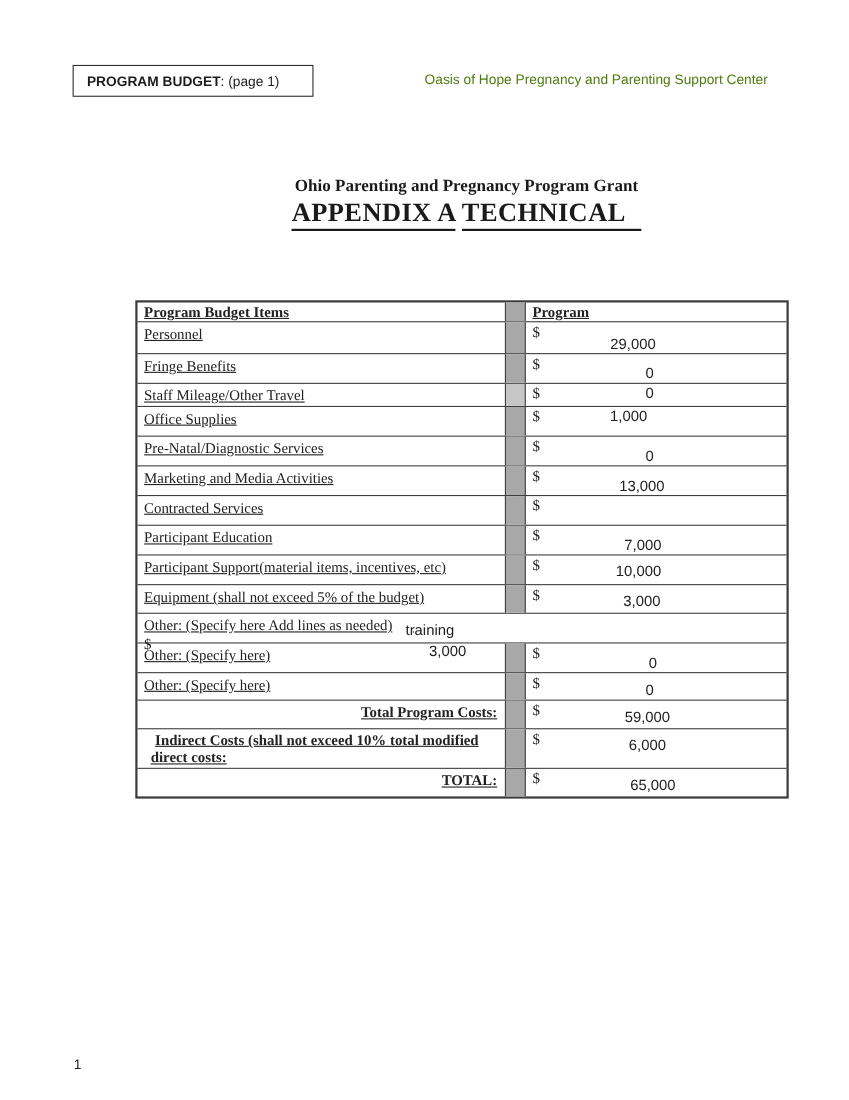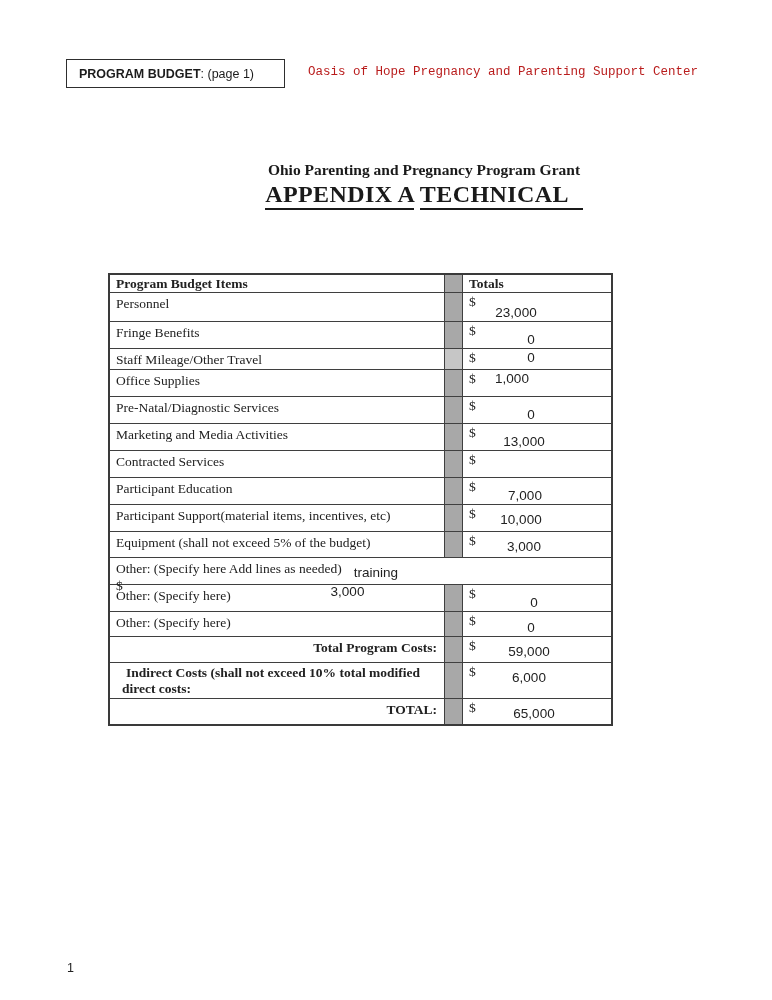--- a/index.html
+++ b/index.html
@@ -7,35 +7,35 @@
         font-family:"Liberation Serif", serif;color:#222222;}
 
   
   .header-box{position:absolute;left:66px;top:59px;width:219px;height:29px;
               border:1.5px solid #2e2e2e;box-sizing:border-box;background:#ffffff;
               display:flex;align-items:center;padding-left:12px;
               font-family:"Liberation Sans", sans-serif;font-size:12.5px;color:#1c1c1c;
               white-space:nowrap;}
   .hb-bold{font-weight:bold;}
   .header-org{position:absolute;top:65px;right:74px;
-              font-family:Liberation Mono, monospace;font-size:12.5px;color:#b91c1c;
+              font-family:Liberation Sans, sans-serif;font-size:12.5px;color:#4d7c0f;
               white-space:nowrap;}
 
   
   .title-block{position:absolute;top:161px;left:0;width:752px;text-align:center;
                color:#1a1a1a;font-weight:bold;margin-left:48px;}
   .t1{font-size:15.5px;margin-bottom:4px;}
   .t2{font-size:24px;line-height:23px;letter-spacing:0.4px;}
   .u{border-bottom:2px solid #1a1a1a;padding-bottom:1px;}
   .pad-b{padding-right:14px;}
   .pad-c{padding-right:5px;}
 
   
-  .budget-table{position:absolute;left:108px;top:273px;width:505px;
-                border:2px solid #3a3a3a;box-sizing:border-box;background:#ffffff;}
+  .budget-table{position:absolute;left:123px;top:273px;width:594px;
+                border:2px solid #3a3a3a;box-sizing:border-box;background:#ffffff;text-decoration:underline;}
   .trow{display:flex;box-sizing:border-box;border-bottom:1px solid #3f3f3f;}
   .trow.last{border-bottom:none;}
   .thead{height:18px;}
   .c-label{width:334px;box-sizing:border-box;padding:2px 4px 0 6px;
            font-size:13.5px;line-height:17px;color:#222222;}
   .thead .c-label{font-weight:bold;line-height:15px;padding-top:1px;}
   .c-gray{width:19px;box-sizing:border-box;background:var(--gray-col,#a8a8a8);
           border-left:1px solid #3f3f3f;border-right:1px solid #3f3f3f;}
   .c-gray.light{background:var(--gray-col-light,#c6c6c6);}
   .c-val{flex:1;position:relative;font-size:13.5px;color:#222222;}
@@ -68,29 +68,29 @@
 
   <div class="title-block">
     <div class="t1">Ohio Parenting and Pregnancy Program Grant</div>
     <div class="t2"><span class="u">APPENDIX A</span> <span class="u pad-b">TECHNICAL</span></div>
   </div>
 
   <div class="budget-table">
     <div class="trow thead">
       <div class="c-label">Program Budget Items</div>
       <div class="c-gray"></div>
-      <div class="c-val">Totals</div>
+      <div class="c-val">Program</div>
     </div>
     <div id="rows-container">
         <div class="trow r-item" style="height: 29px;">
           <div class="c-label"><span>Personnel</span></div>
           <div class="c-gray"></div>
           <div class="c-val v-b">
             <span class="dollar">$</span>
-            <span class="val" style="transform: translateX(calc(-50% - 21px));">23,000</span>
+            <span class="val" style="transform: translateX(calc(-50% - 21px));">29,000</span>
           </div>
         </div>
         <div class="trow r-item" style="height: 27px;">
           <div class="c-label"><span>Fringe Benefits</span></div>
           <div class="c-gray"></div>
           <div class="c-val v-b">
             <span class="dollar">$</span>
             <span class="val" style="transform: translateX(calc(-50% - 6px));">0</span>
           </div>
         </div>

